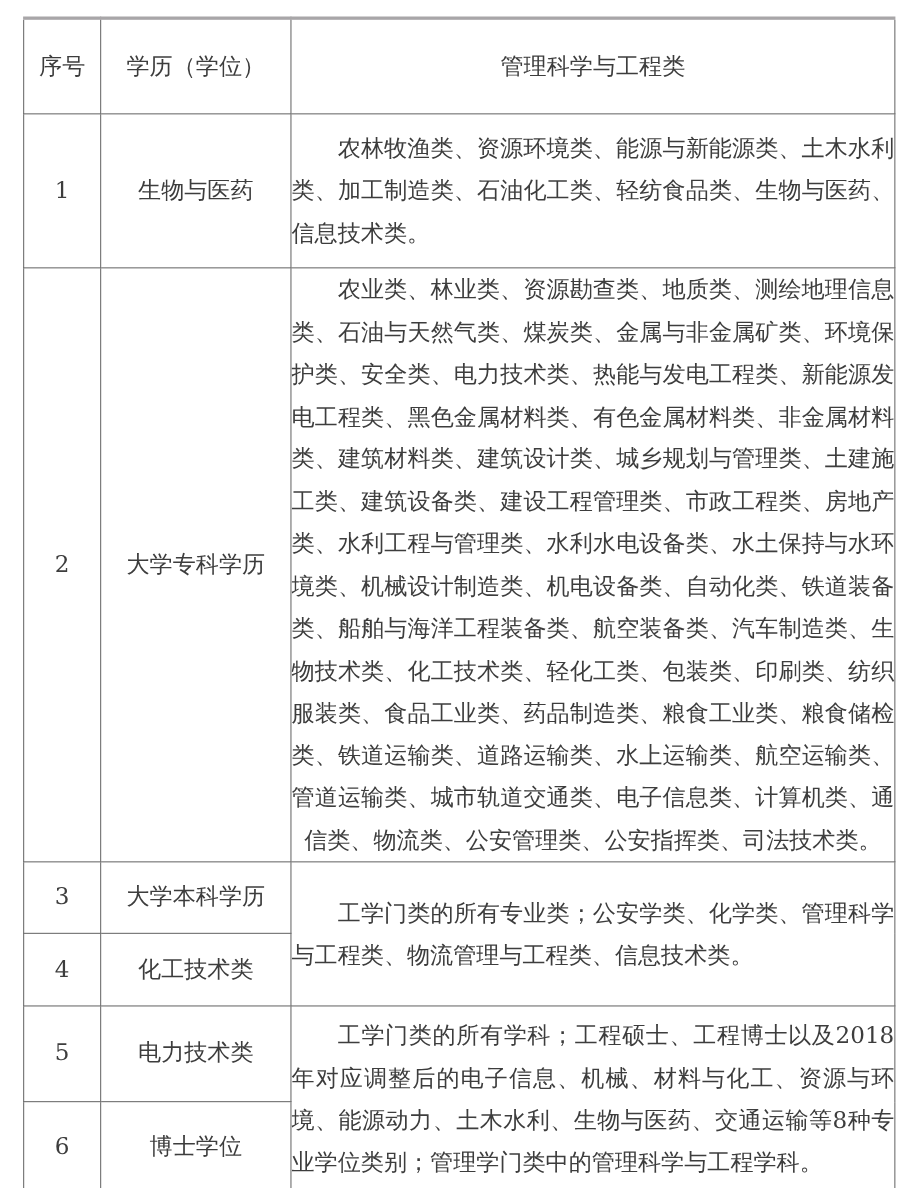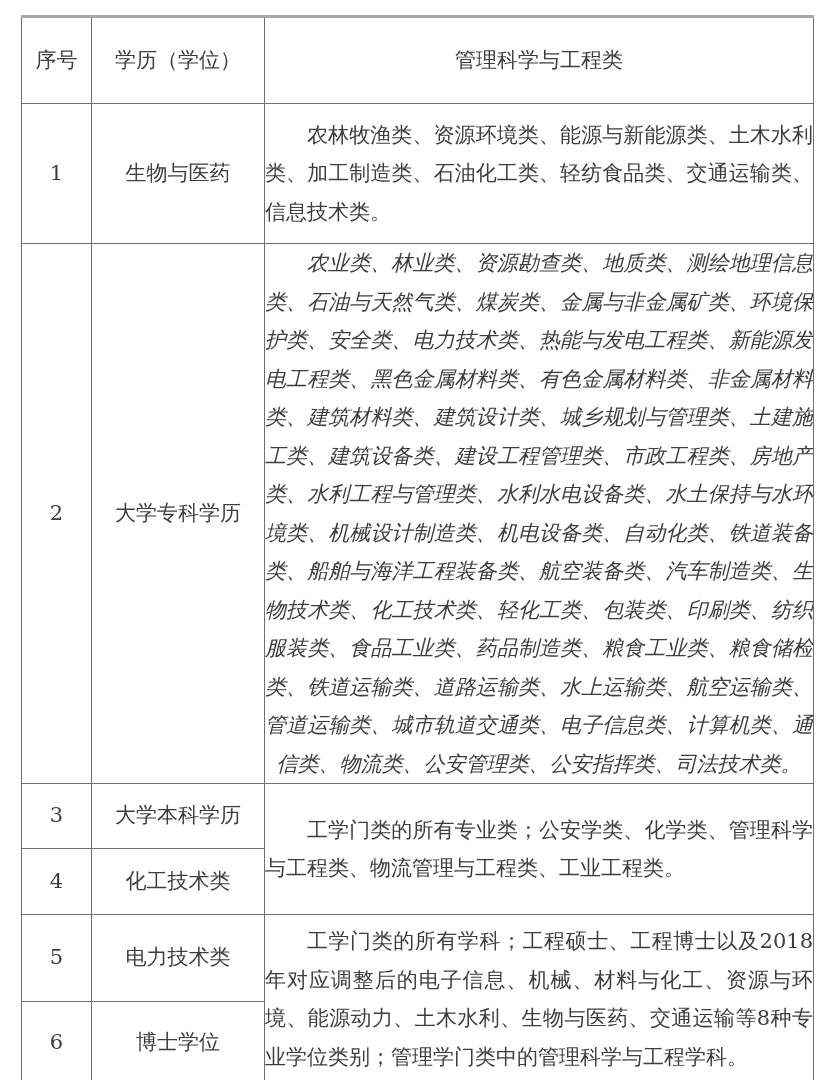--- a/index.html
+++ b/index.html
@@ -53,21 +53,20 @@
     line-height: 1.3;
   }
   .c-majors {
     text-align: justify;
     text-indent: 2em;
     padding: 0 3px;
     line-height: 38.5px;
   }
   .c-majors.last-center {
     text-align-last: center;
-    font-style: italic;
   }
 </style>
 </head>
 <body>
 
 <table class="doc-table">
   <colgroup>
     <col class="col-no">
     <col class="col-degree">
     <col class="col-majors">
@@ -76,33 +75,33 @@
   <tbody>
       <tr class="h-header">
     <th class="c-center">序号</th>
     <th class="c-center">学历（学位）</th>
     <th class="c-center">管理科学与工程类</th>
   </tr>
 
   <tr class="h-r1">
     <td class="c-center">1</td>
     <td class="c-center">生物与医药</td>
-    <td class="c-majors">农林牧渔类、资源环境类、能源与新能源类、土木水利类、加工制造类、石油化工类、轻纺食品类、交通运输类、信息技术类。</td>
+    <td class="c-majors">农林牧渔类、资源环境类、能源与新能源类、土木水利类、加工制造类、石油化工类、轻纺食品类、生物与医药、信息技术类。</td>
   </tr>
 
   <tr class="h-r2">
     <td class="c-center">2</td>
     <td class="c-center">大学专科学历</td>
     <td class="c-majors last-center">农业类、林业类、资源勘查类、地质类、测绘地理信息类、石油与天然气类、煤炭类、金属与非金属矿类、环境保护类、安全类、电力技术类、热能与发电工程类、新能源发电工程类、黑色金属材料类、有色金属材料类、非金属材料类、建筑材料类、建筑设计类、城乡规划与管理类、土建施工类、建筑设备类、建设工程管理类、市政工程类、房地产类、水利工程与管理类、水利水电设备类、水土保持与水环境类、机械设计制造类、机电设备类、自动化类、铁道装备类、船舶与海洋工程装备类、航空装备类、汽车制造类、生物技术类、化工技术类、轻化工类、包装类、印刷类、纺织服装类、食品工业类、药品制造类、粮食工业类、粮食储检类、铁道运输类、道路运输类、水上运输类、航空运输类、管道运输类、城市轨道交通类、电子信息类、计算机类、通信类、物流类、公安管理类、公安指挥类、司法技术类。</td>
   </tr>
 
   <tr class="h-r3">
     <td class="c-center">3</td>
     <td class="c-center">大学本科学历</td>
-    <td class="c-majors" rowspan="2">工学门类的所有专业类；公安学类、化学类、管理科学与工程类、物流管理与工程类、工业工程类。</td>
+    <td class="c-majors" rowspan="2">工学门类的所有专业类；公安学类、化学类、管理科学与工程类、物流管理与工程类、信息技术类。</td>
   </tr>
 
   <tr class="h-r4">
     <td class="c-center">4</td>
     <td class="c-center">化工技术类</td>
   </tr>
 
   <tr class="h-r5">
     <td class="c-center">5</td>
     <td class="c-center">电力技术类</td>

